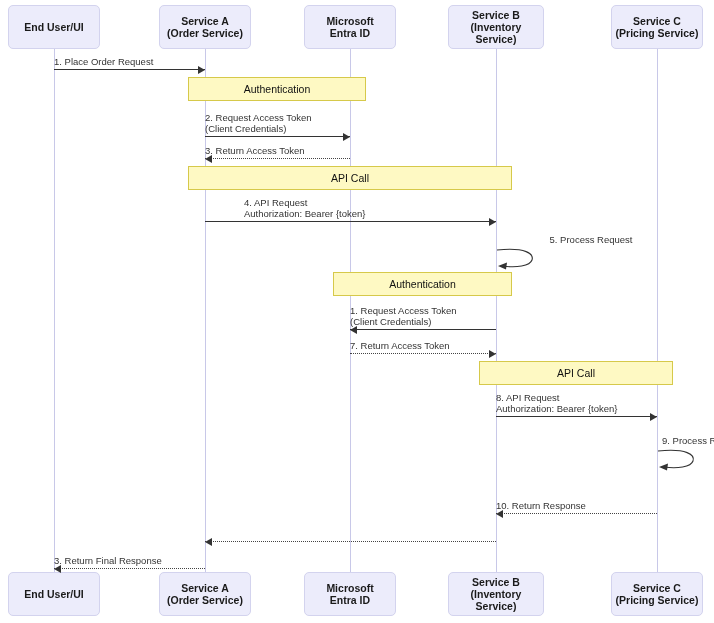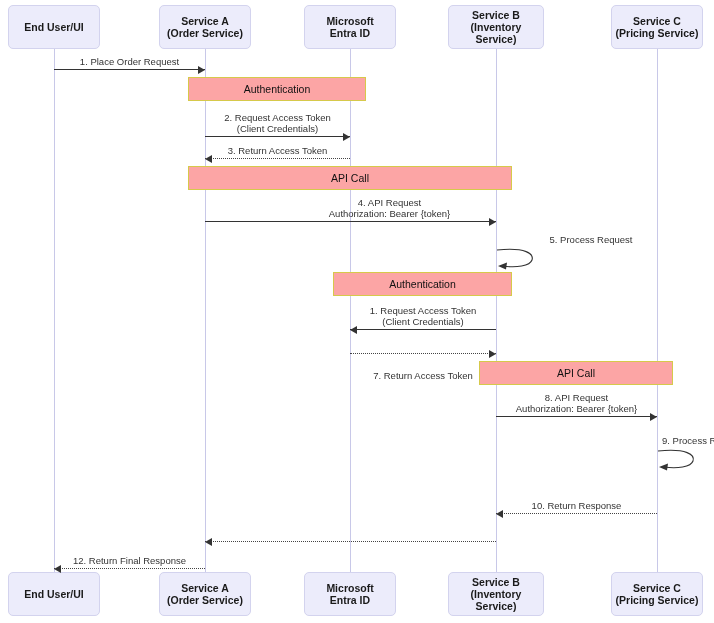--- a/index.html
+++ b/index.html
@@ -16,32 +16,31 @@
     display:flex;align-items:center;justify-content:center;
     text-align:center;
     font-size:10.5px;font-weight:bold;color:#1a1a1a;
     line-height:12px;
     box-sizing:border-box;
   }
   .actor-box span{display:block;}
 
   .act-bar{
     position:absolute;
-    background:#fca5a5;
+    background:#fef9c3;
     border:1px solid #d6c94a;
     display:flex;align-items:center;justify-content:center;
     font-size:10.5px;color:#111;
     box-sizing:border-box;
   }
 
   .msg-label{
     position:absolute;
     font-size:9.5px;
     color:#333;
-    text-align:center;
     line-height:11px;
     white-space:pre-line;
   }
 
   .arrow-line{
     position:absolute;
     height:0;
     border-top:1px solid #333;
   }
   .arrow-line.dotted{border-top:1px dotted #444;}
@@ -154,31 +153,31 @@
         <path d="M1,4 C30,1 38,8 36,14 C34,20 20,22 7,20" fill="none" stroke="#333" stroke-width="1.1"></path>
         <path d="M2,20 L11,16.5 L10,23.5 Z" fill="#333"></path>
       </svg></div>
     <div class="msg-label" style="left: 501px; top: 234px; width: 180px; text-align: center;">5. Process Request</div>
     <div class="arrow-line" style="left: 350px; top: 329px; width: 146px;"></div>
     <div class="arrow-head left" style="top: 325.5px; left: 350px;"></div>
     <div class="msg-label" style="left: 350px; width: 146px; top: 305px;">1. Request Access Token
 (Client Credentials)</div>
     <div class="arrow-line dotted" style="left: 350px; top: 353px; width: 146px;"></div>
     <div class="arrow-head right" style="top: 349.5px; left: 489px;"></div>
-    <div class="msg-label" style="left: 350px; width: 146px; top: 340px; margin-top: 30px;">7. Return Access Token</div>
+    <div class="msg-label" style="left: 350px; width: 146px; top: 340px;">7. Return Access Token</div>
     <div class="arrow-line" style="left: 496px; top: 416px; width: 161px;"></div>
     <div class="arrow-head right" style="top: 412.5px; left: 650px;"></div>
     <div class="msg-label" style="left: 496px; width: 161px; top: 392px;">8. API Request
 Authorization: Bearer {token}</div>
     <div class="self-loop" style="left: 657px; top: 447px;"><svg width="44" height="26" viewBox="0 0 44 26">
         <path d="M1,4 C30,1 38,8 36,14 C34,20 20,22 7,20" fill="none" stroke="#333" stroke-width="1.1"></path>
         <path d="M2,20 L11,16.5 L10,23.5 Z" fill="#333"></path>
       </svg></div>
     <div class="msg-label" style="left: 662px; top: 435px; width: 180px; text-align: left;">9. Process Request</div>
     <div class="arrow-line dotted" style="left: 496px; top: 513px; width: 161px;"></div>
     <div class="arrow-head left" style="top: 509.5px; left: 496px;"></div>
     <div class="msg-label" style="left: 496px; width: 161px; top: 500px;">10. Return Response</div>
     <div class="arrow-line dotted" style="left: 205px; top: 541px; width: 291px;"></div>
     <div class="arrow-head left" style="top: 537.5px; left: 205px;"></div>
     <div class="arrow-line dotted" style="left: 54px; top: 568px; width: 151px;"></div>
     <div class="arrow-head left" style="top: 564.5px; left: 54px;"></div>
-    <div class="msg-label" style="left: 54px; width: 151px; top: 555px;">12. Return Final Response</div>
+    <div class="msg-label" style="left: 54px; width: 151px; top: 555px;">3. Return Final Response</div>
   </div>
 
 </body></html>

